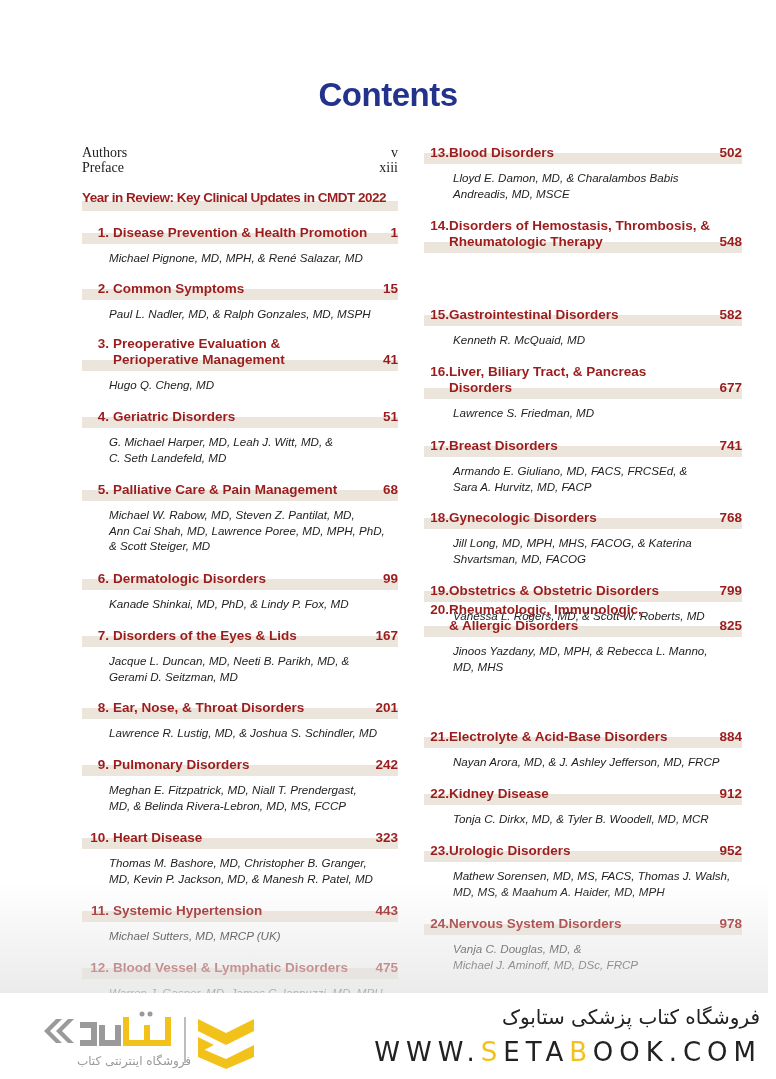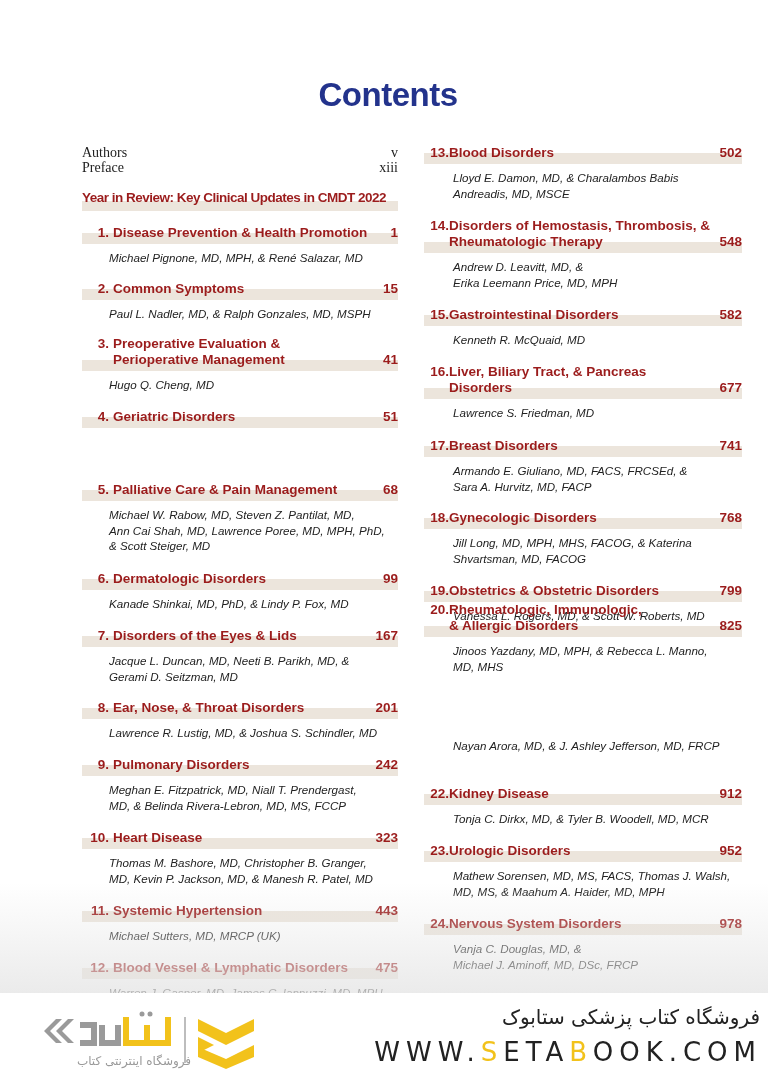--- a/index.html
+++ b/index.html
@@ -101,20 +101,24 @@
       </div>
       <div class="ch" style="top: 409px;">
         <div class="ch-head">
           <div class="band"></div>
           <div class="line">
             <span class="num">4.</span>
             <span class="ttl">Geriatric Disorders</span>
             <span class="pg">51</span>
           </div>
         </div>
+        <div class="ch-auth">
+          <div>G. Michael Harper, MD, Leah J. Witt, MD, &amp;</div>
+          <div>C. Seth Landefeld, MD</div>
+        </div>
       </div>
       <div class="ch" style="top: 482px;">
         <div class="ch-head">
           <div class="band"></div>
           <div class="line">
             <span class="num">5.</span>
             <span class="ttl">Palliative Care &amp; Pain Management</span>
             <span class="pg">68</span>
           </div>
         </div>
@@ -242,24 +246,20 @@
             <span class="num">14.</span>
             <span class="ttl">Disorders of Hemostasis, Thrombosis, &amp;</span>
             <span class="pg"></span>
           </div>
           <div class="line">
             <span class="num"></span>
             <span class="ttl">Rheumatologic Therapy</span>
             <span class="pg">548</span>
           </div>
         </div>
-        <div class="ch-auth">
-          <div>Andrew D. Leavitt, MD, &amp;</div>
-          <div>Erika Leemann Price, MD, MPH</div>
-        </div>
       </div>
       <div class="ch" style="top: 307px;">
         <div class="ch-head">
           <div class="band"></div>
           <div class="line">
             <span class="num">15.</span>
             <span class="ttl">Gastrointestinal Disorders</span>
             <span class="pg">582</span>
           </div>
         </div>
@@ -339,20 +339,28 @@
             <span class="ttl">&amp; Allergic Disorders</span>
             <span class="pg">825</span>
           </div>
         </div>
         <div class="ch-auth">
           <div>Jinoos Yazdany, MD, MPH, &amp; Rebecca L. Manno,</div>
           <div>MD, MHS</div>
         </div>
       </div>
       <div class="ch" style="top: 729px;">
+        <div class="ch-head">
+          <div class="band"></div>
+          <div class="line">
+            <span class="num">21.</span>
+            <span class="ttl">Electrolyte &amp; Acid-Base Disorders</span>
+            <span class="pg">884</span>
+          </div>
+        </div>
         <div class="ch-auth">
           <div>Nayan Arora, MD, &amp; J. Ashley Jefferson, MD, FRCP</div>
         </div>
       </div>
       <div class="ch" style="top: 786px;">
         <div class="ch-head">
           <div class="band"></div>
           <div class="line">
             <span class="num">22.</span>
             <span class="ttl">Kidney Disease</span>

